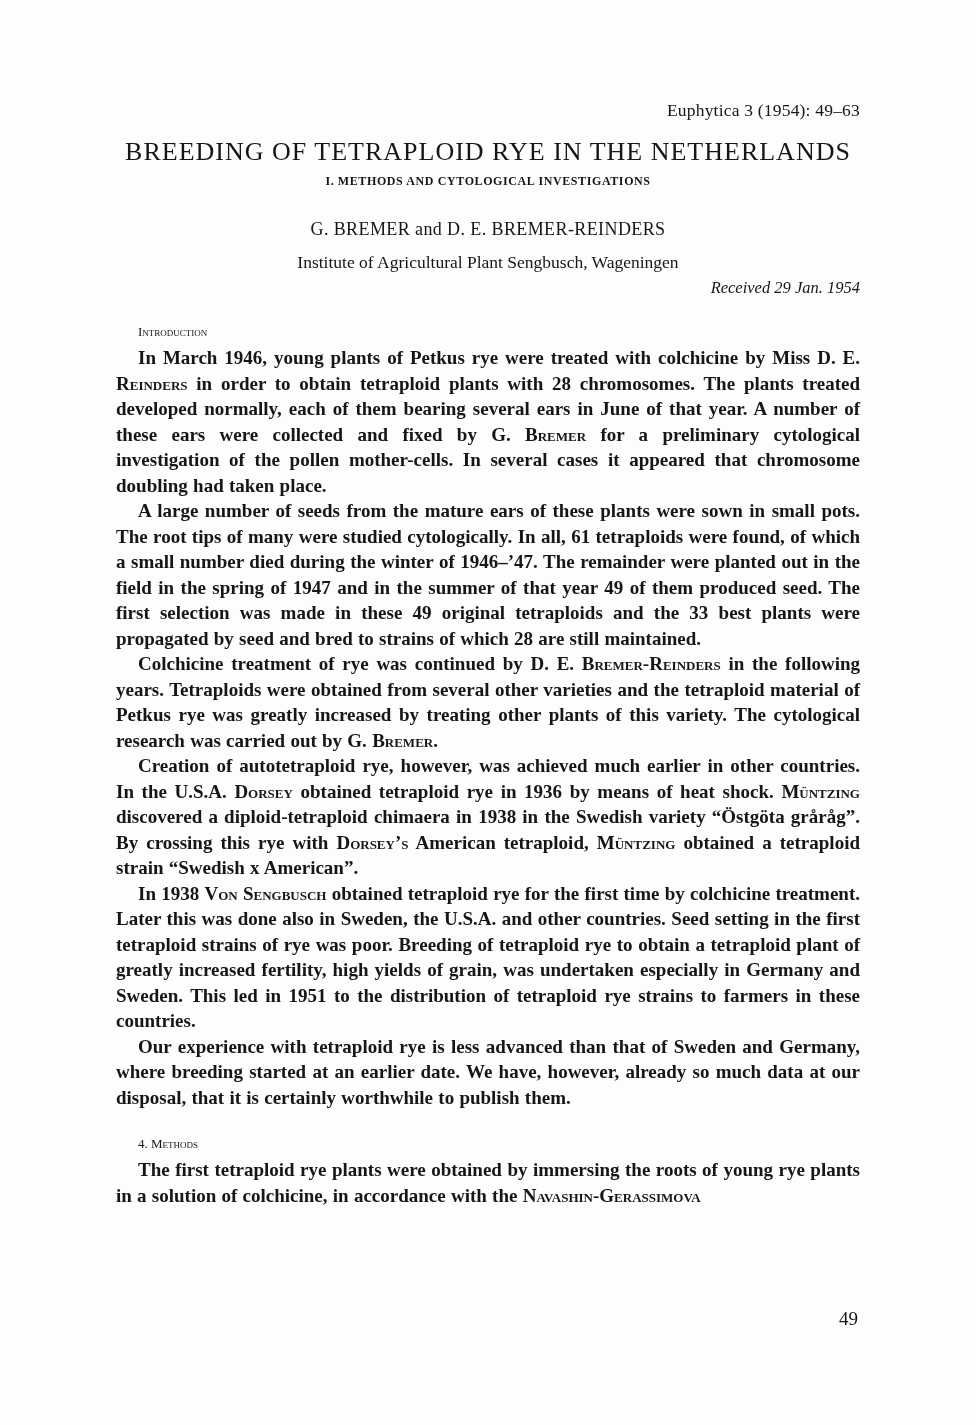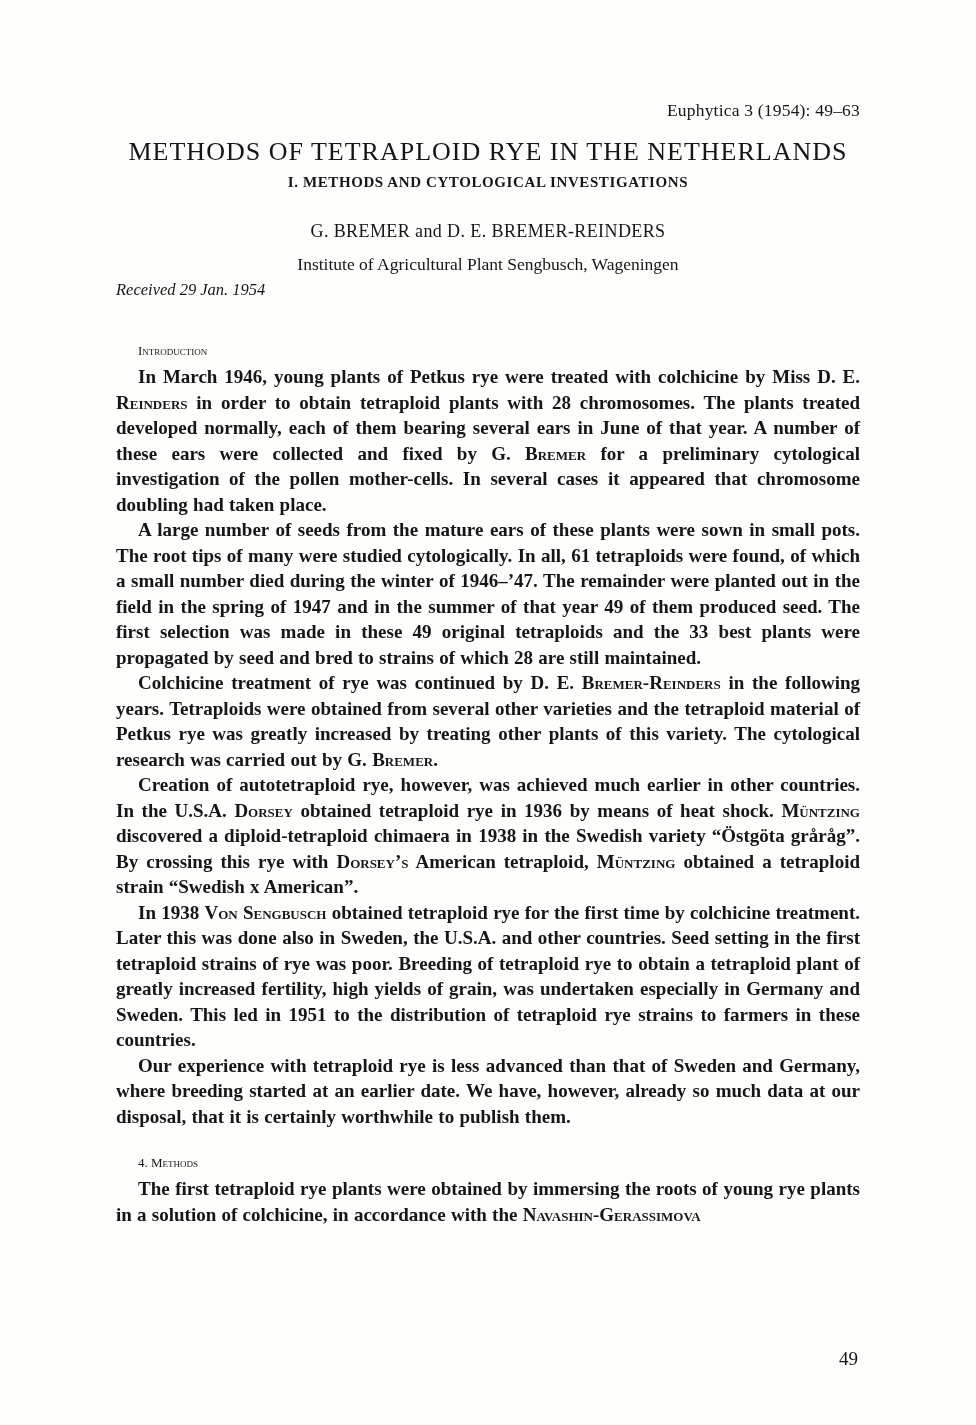--- a/index.html
+++ b/index.html
@@ -24,73 +24,73 @@
   .title {
     text-align: center;
     font-size: 26px;
     font-weight: normal;
     letter-spacing: 1px;
     margin-bottom: 7px;
     white-space: nowrap;
   }
   .subtitle {
     text-align: center;
-    font-size: 15px;
+    font-size: 12px;
     font-weight: bold;
     letter-spacing: 0.6px;
     margin-bottom: 30px;
   }
   .authors {
     text-align: center;
     font-size: 18px;
     letter-spacing: 0.4px;
     margin-bottom: 12px;
   }
   .affiliation {
     text-align: center;
     font-size: 17.5px;
     margin-bottom: 5px;
   }
   .received {
-    text-align: left;
+    text-align: right;
     font-size: 16.5px;
     font-style: italic;
-    margin-bottom: 43px;
+    margin-bottom: 26px;
   }
   .section-heading {
     font-size: 13px;
     font-weight: normal;
     text-indent: 22px;
     margin: 14px 0 5px 0;
   }
   .section-heading.methods { margin-top: 26px; }
   .sc { font-variant: small-caps; }
   p.para {
     font-size: 19px;
     line-height: 25.5px;
     text-align: justify;
     text-indent: 22px;
     word-spacing: 0.5px;
     font-weight: bold;
   }
   .page-number {
     position: absolute;
-    top: 1348px;
+    top: 1308px;
     right: 118px;
     font-size: 19px;
   }
 </style>
 </head>
 <body>
 
 <div class="page">
 
   <div class="journal-ref">Euphytica 3 (1954): 49–63</div>
 
-  <h1 class="title">METHODS OF TETRAPLOID RYE IN THE NETHERLANDS</h1>
+  <h1 class="title">BREEDING OF TETRAPLOID RYE IN THE NETHERLANDS</h1>
 
   <h2 class="subtitle">I. METHODS AND CYTOLOGICAL INVESTIGATIONS</h2>
 
   <div class="authors">G. BREMER and D. E. BREMER-REINDERS</div>
 
   <div class="affiliation">Institute of Agricultural Plant Sengbusch, Wageningen</div>
 
   <div class="received">Received 29 Jan. 1954</div>
 
   <h3 class="section-heading"><span class="sc">Introduction</span></h3>

